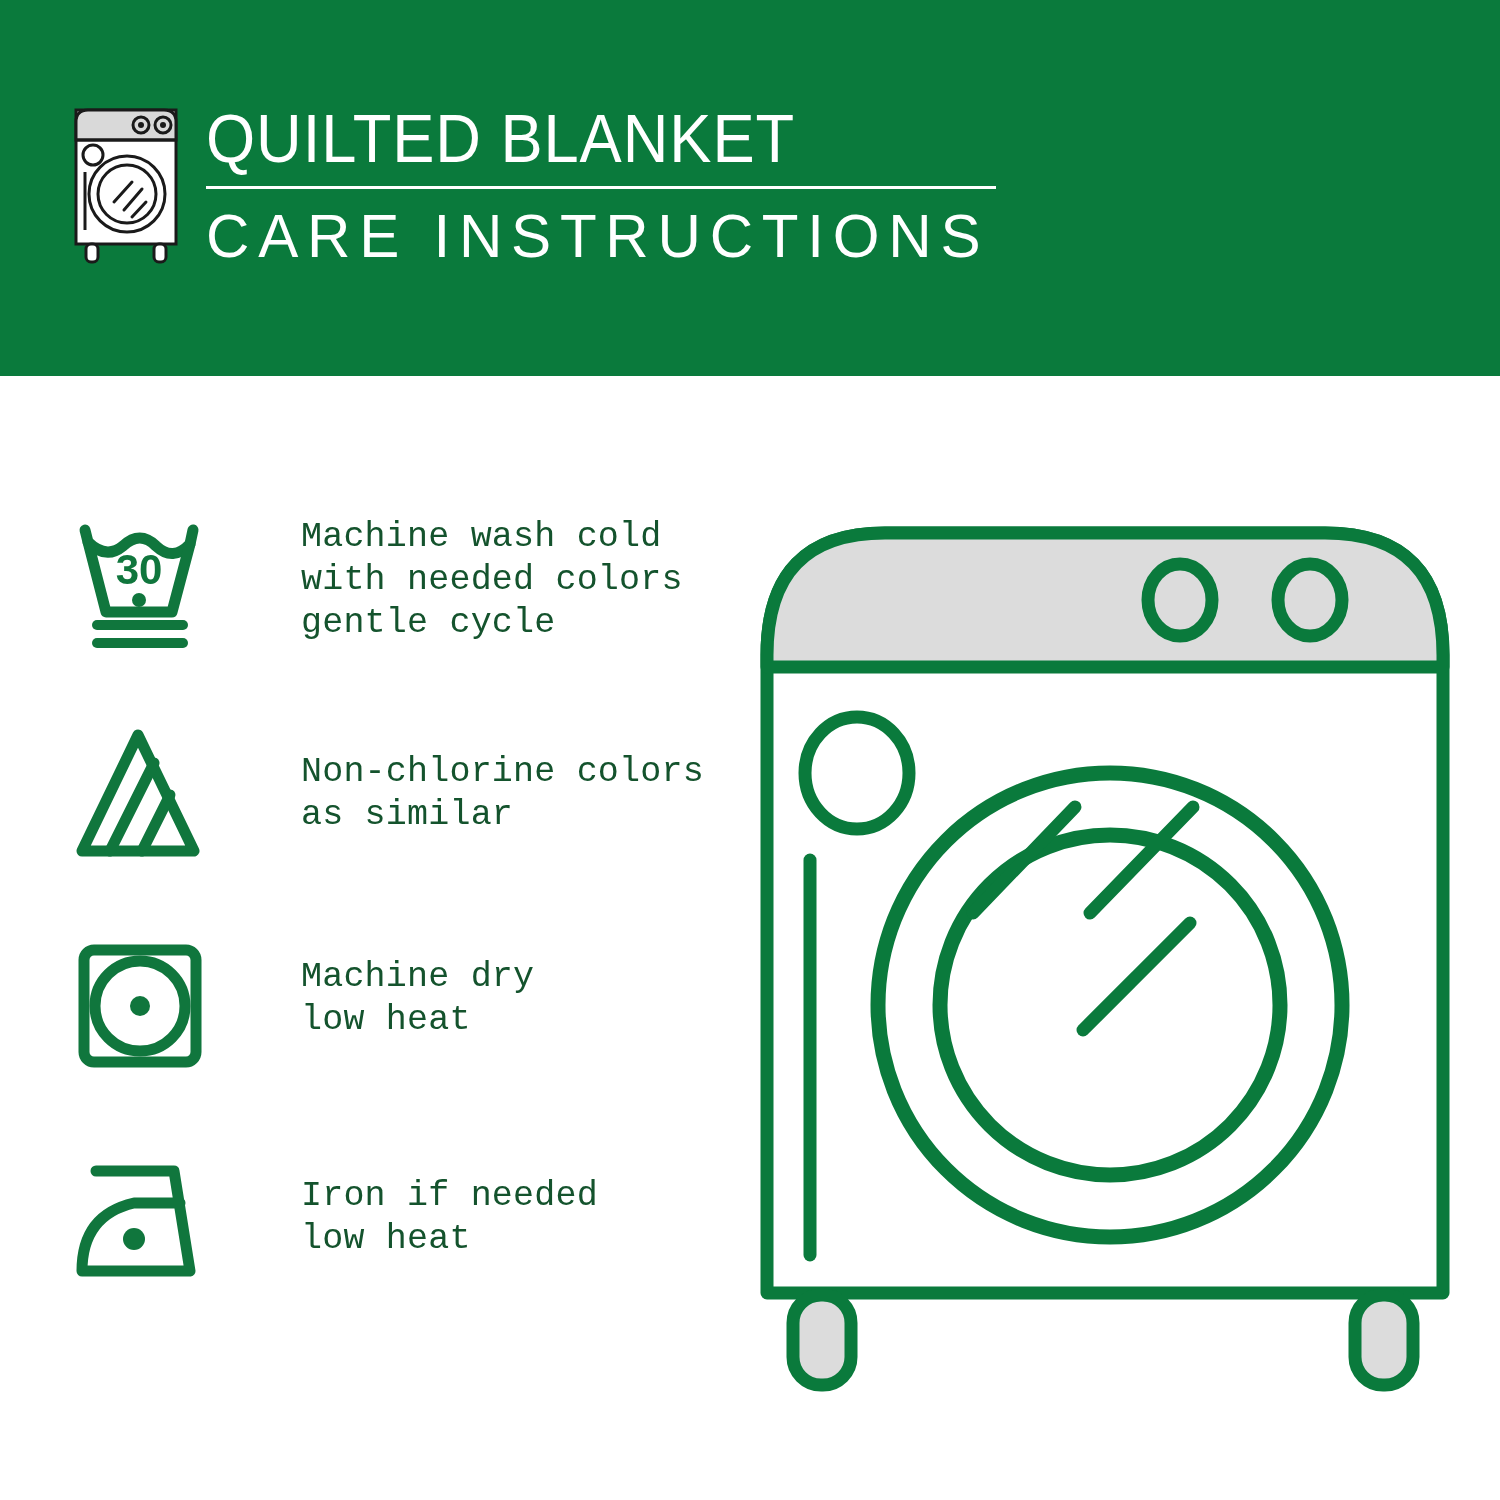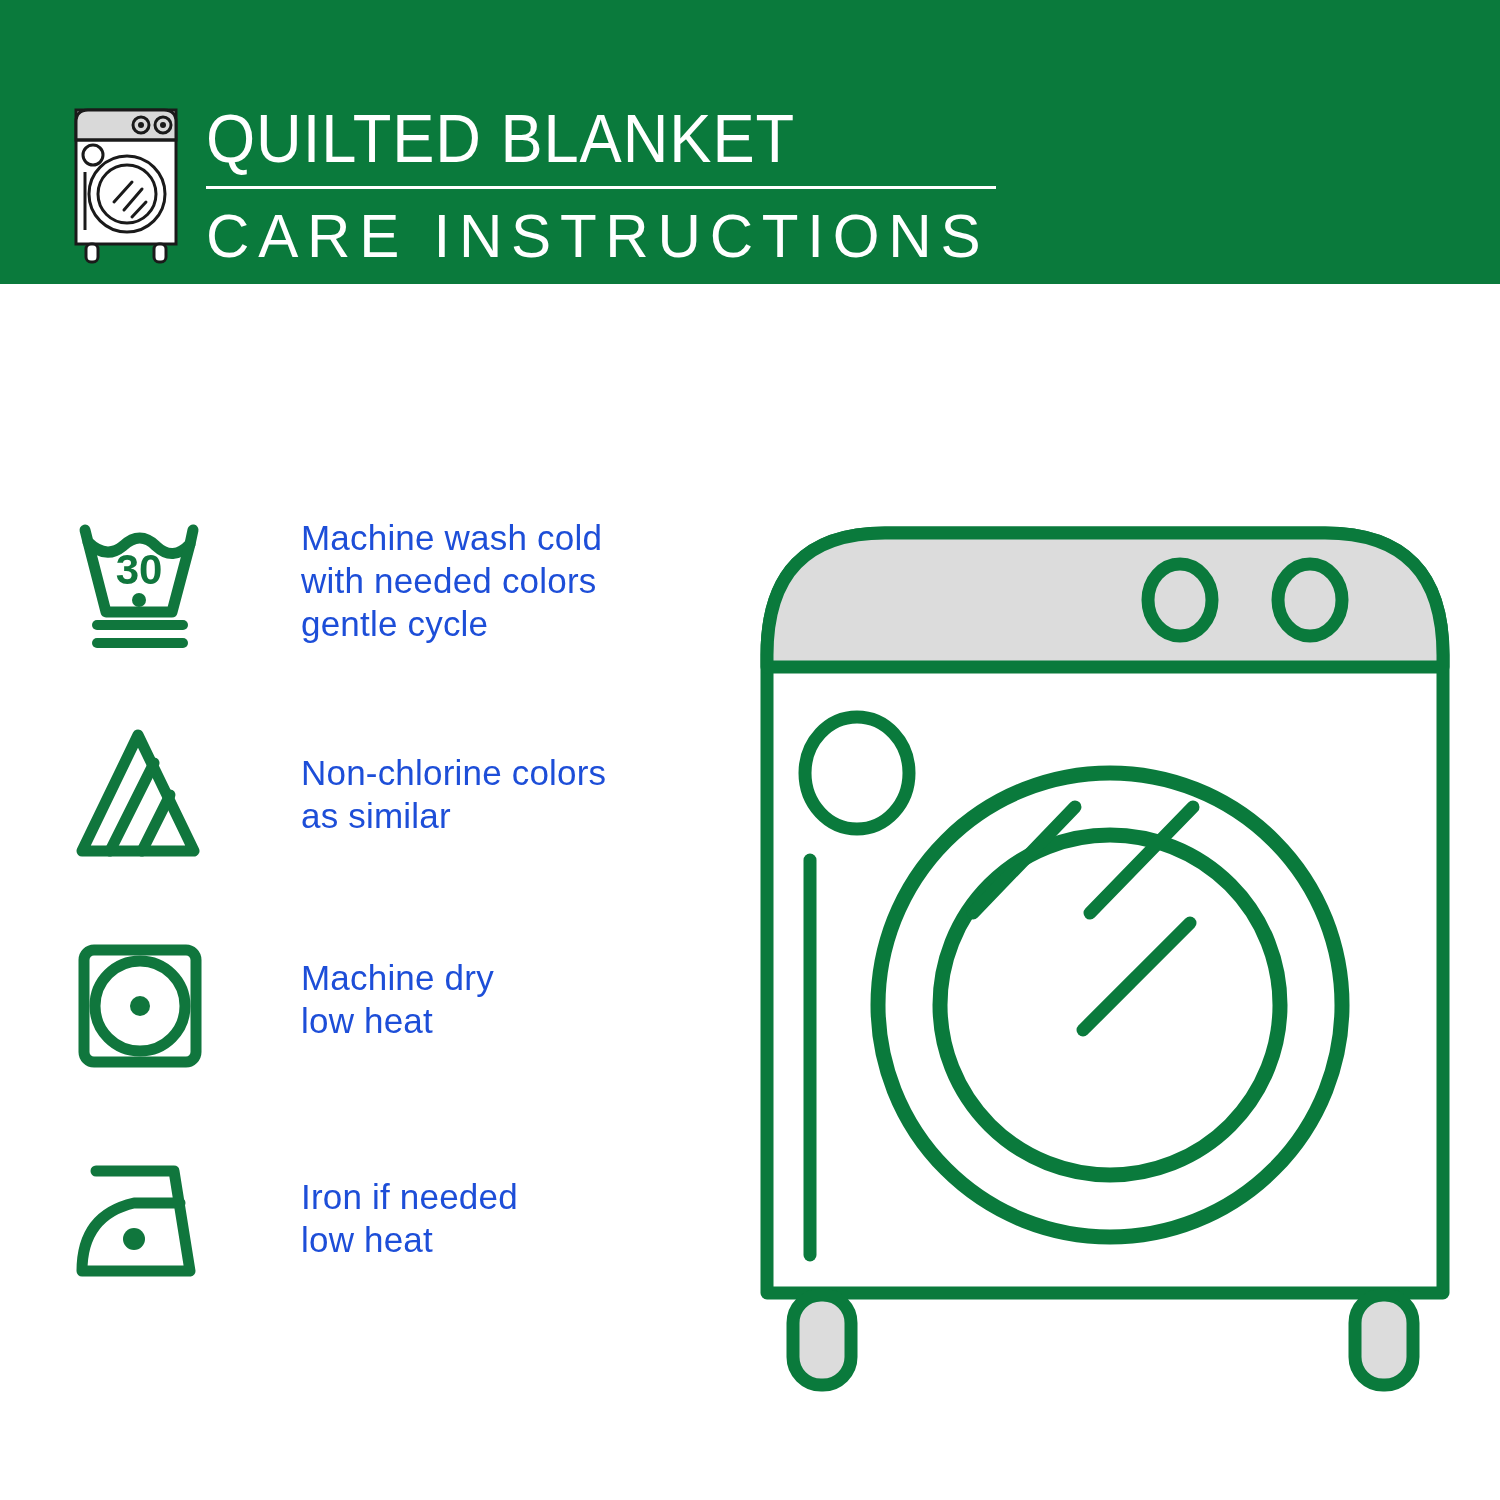--- a/index.html
+++ b/index.html
@@ -14,21 +14,21 @@
     overflow: hidden;
     position: relative;
   }
 
   
   .header {
     position: absolute;
     left: 0;
     top: 0;
     width: 1500px;
-    height: 284px;
+    height: 376px;
     background: #0a7a3c;
     box-sizing: border-box;
   }
   .header-inner {
     position: absolute;
     left: 62px;
     top: 96px;
     display: flex;
     align-items: flex-start;
   }
@@ -87,24 +87,25 @@
     width: 175px;
     flex: 0 0 175px;
     display: flex;
     justify-content: flex-start;
     align-items: flex-end;
     padding-top: 8px;
   }
   .care-text {
     font-size: 35px;
     line-height: 43px;
-    color: #1d4ed8;
+    color: #14532d;
     padding-left: 56px;
     padding-top: 16px;
     letter-spacing: 0.2px;
+    font-family: Liberation Mono, monospace;
   }
   .care-row.row-wash .care-text { padding-top: 16px; }
   .care-row.row-bleach .care-text { padding-top: 36px; }
   .care-row.row-dry .care-text { padding-top: 26px; }
   .care-row.row-iron .care-text { padding-top: 30px; }
 
   
   .machine-illustration {
     position: absolute;
     left: 745px;

